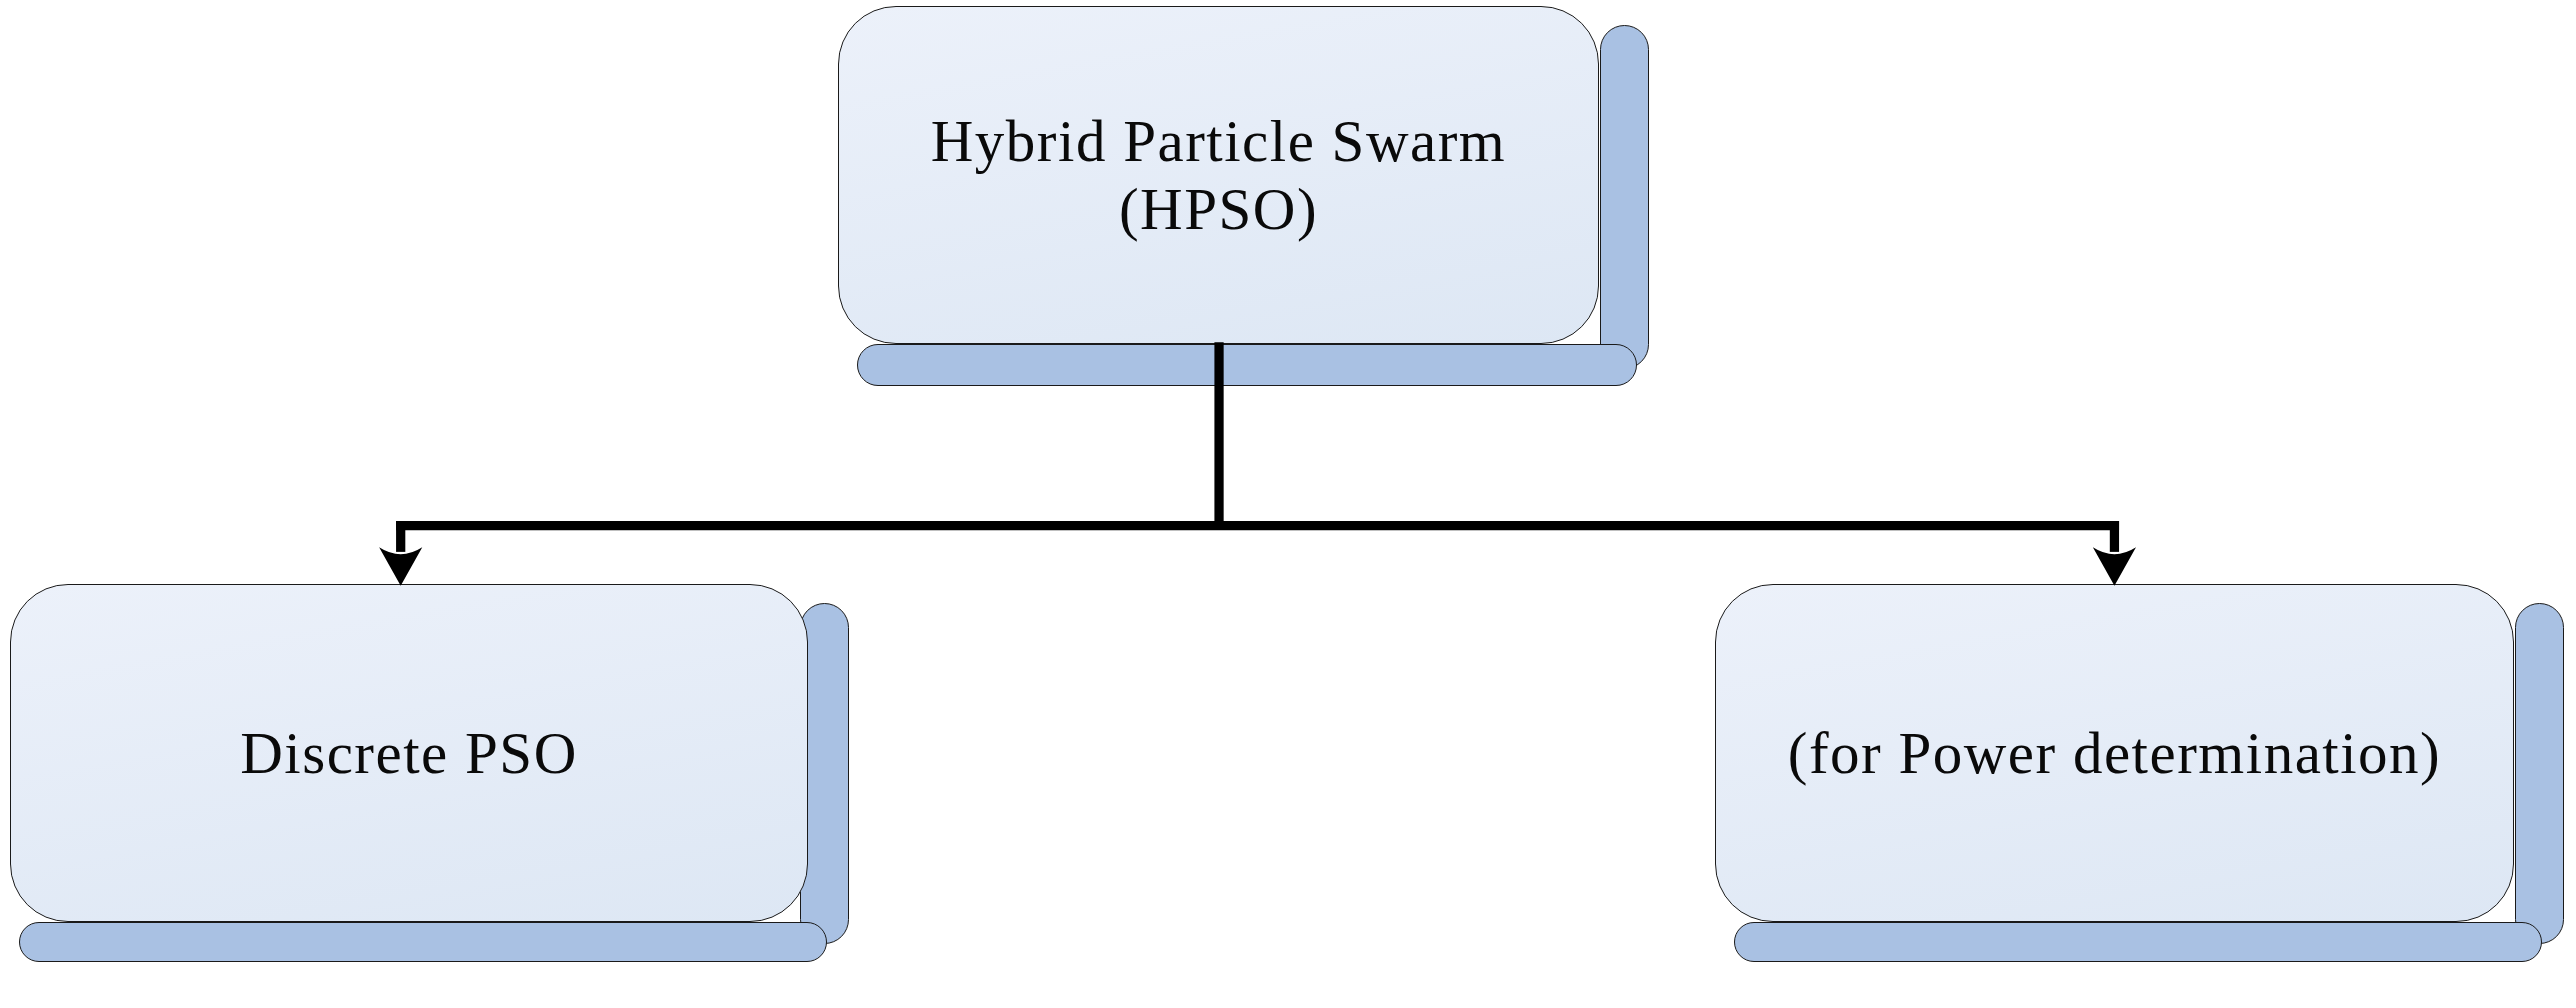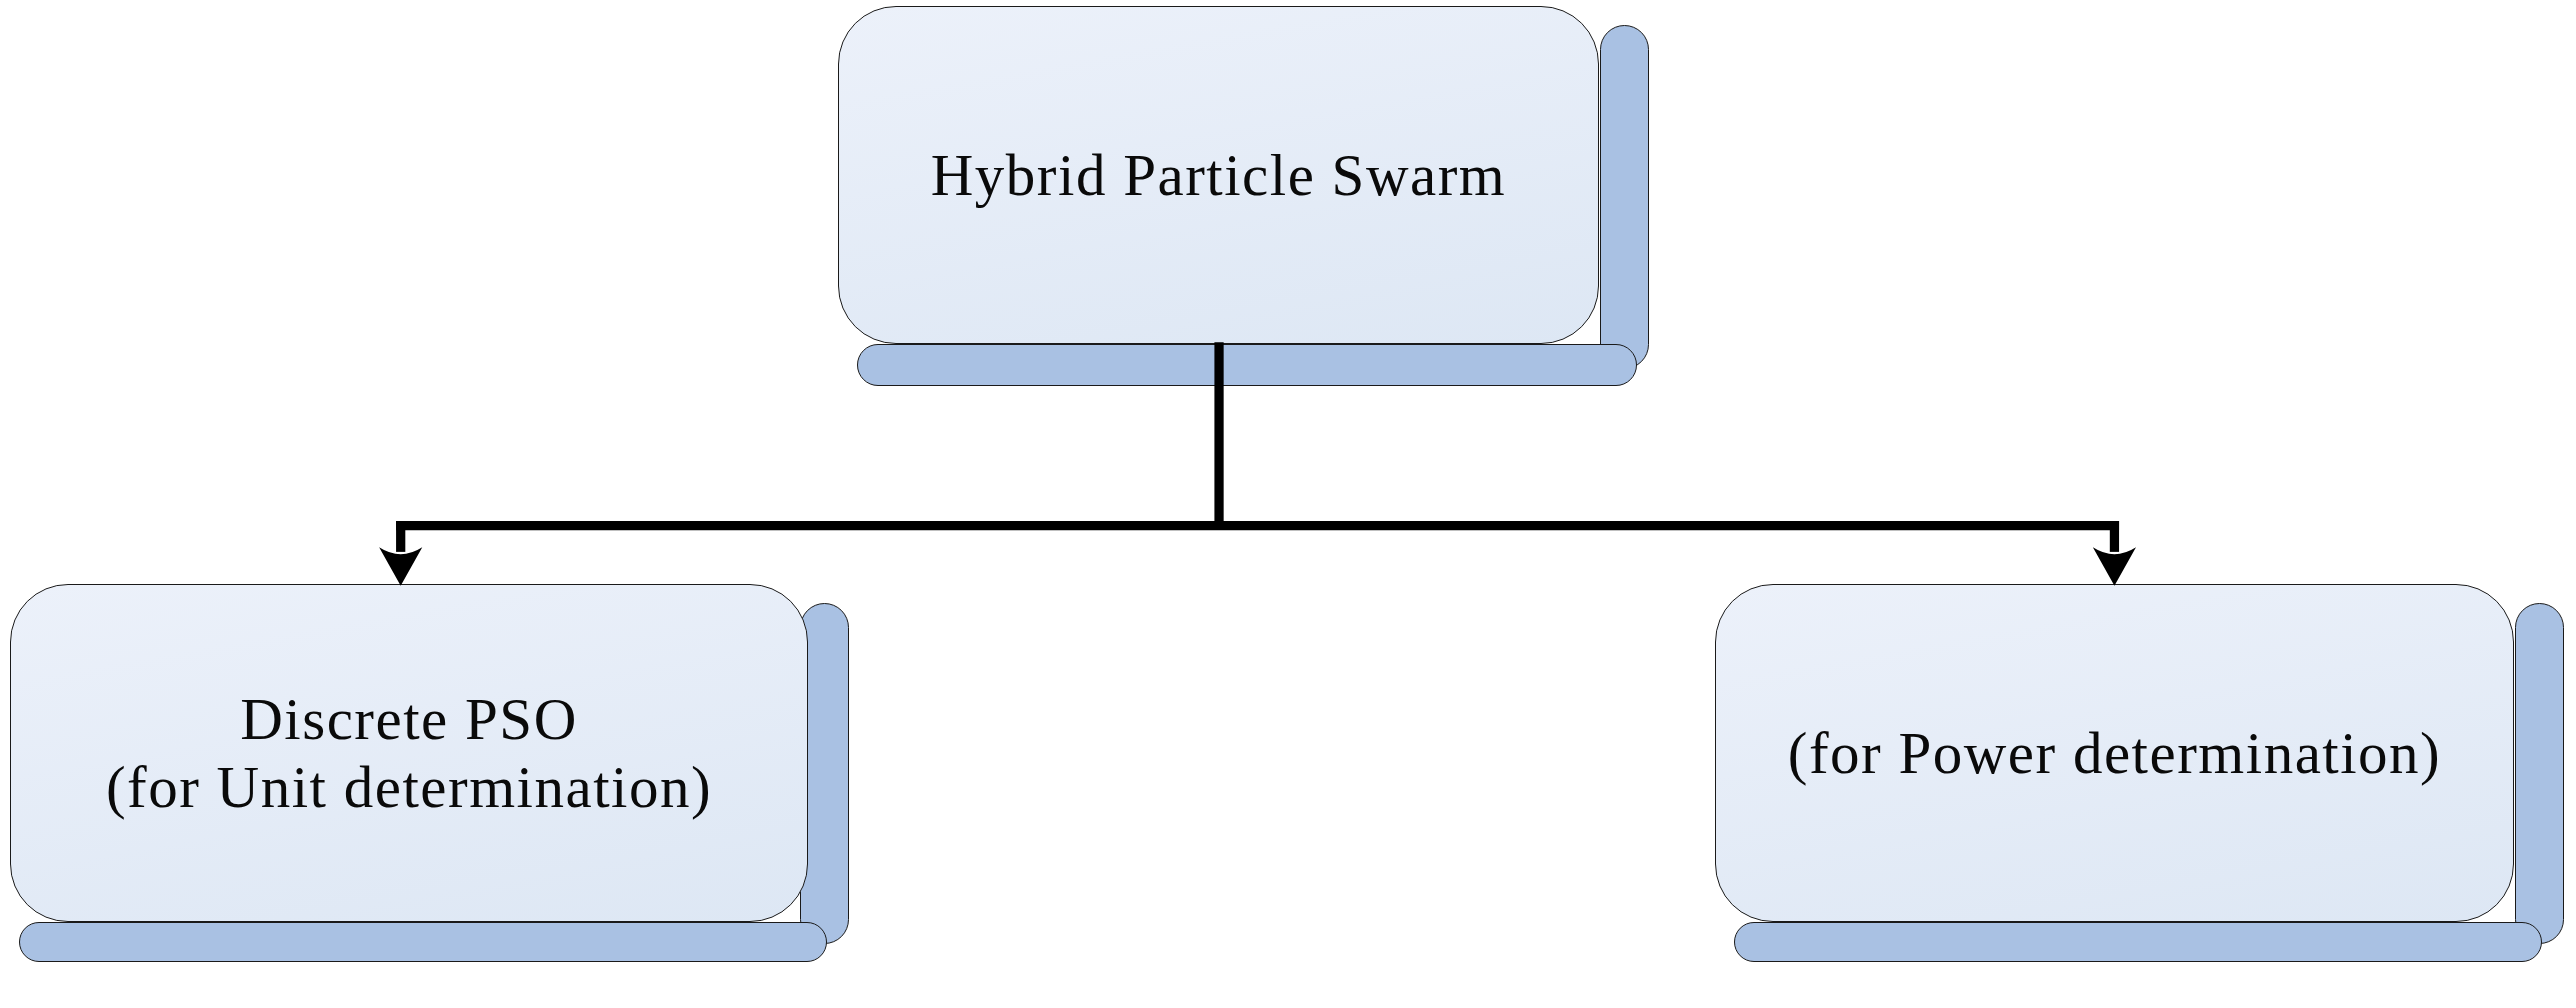--- a/index.html
+++ b/index.html
@@ -61,29 +61,29 @@
 </head>
 <body>
 
 <div class="canvas">
 
   <div class="group">
     <div class="pill pill-v" style="left:1600px; top:25px; width:49px; height:344px;"></div>
     <div class="pill pill-h" style="left:857px; top:344px; width:780px; height:42px;"></div>
     <div class="box" style="left:838px; top:6.2px; width:761px; height:338px;">
       <div class="line">Hybrid Particle Swarm</div>
+      <div class="line">(HPSO)</div>
     </div>
   </div>
 
   <div class="group">
     <div class="pill pill-v" style="left:800px; top:603px; width:49px; height:341px;"></div>
     <div class="pill pill-h" style="left:19px; top:922px; width:808px; height:40px;"></div>
     <div class="box" style="left:10px; top:584px; width:798px; height:338px;">
       <div class="line">Discrete PSO</div>
-      <div class="line">(for Unit determination)</div>
     </div>
   </div>
 
   <div class="group">
     <div class="pill pill-v" style="left:2515px; top:603px; width:49px; height:341px;"></div>
     <div class="pill pill-h" style="left:1734px; top:922px; width:808px; height:40px;"></div>
     <div class="box" style="left:1715px; top:584px; width:799px; height:338px;">
       <div class="line">(for Power determination)</div>
     </div>
   </div>

